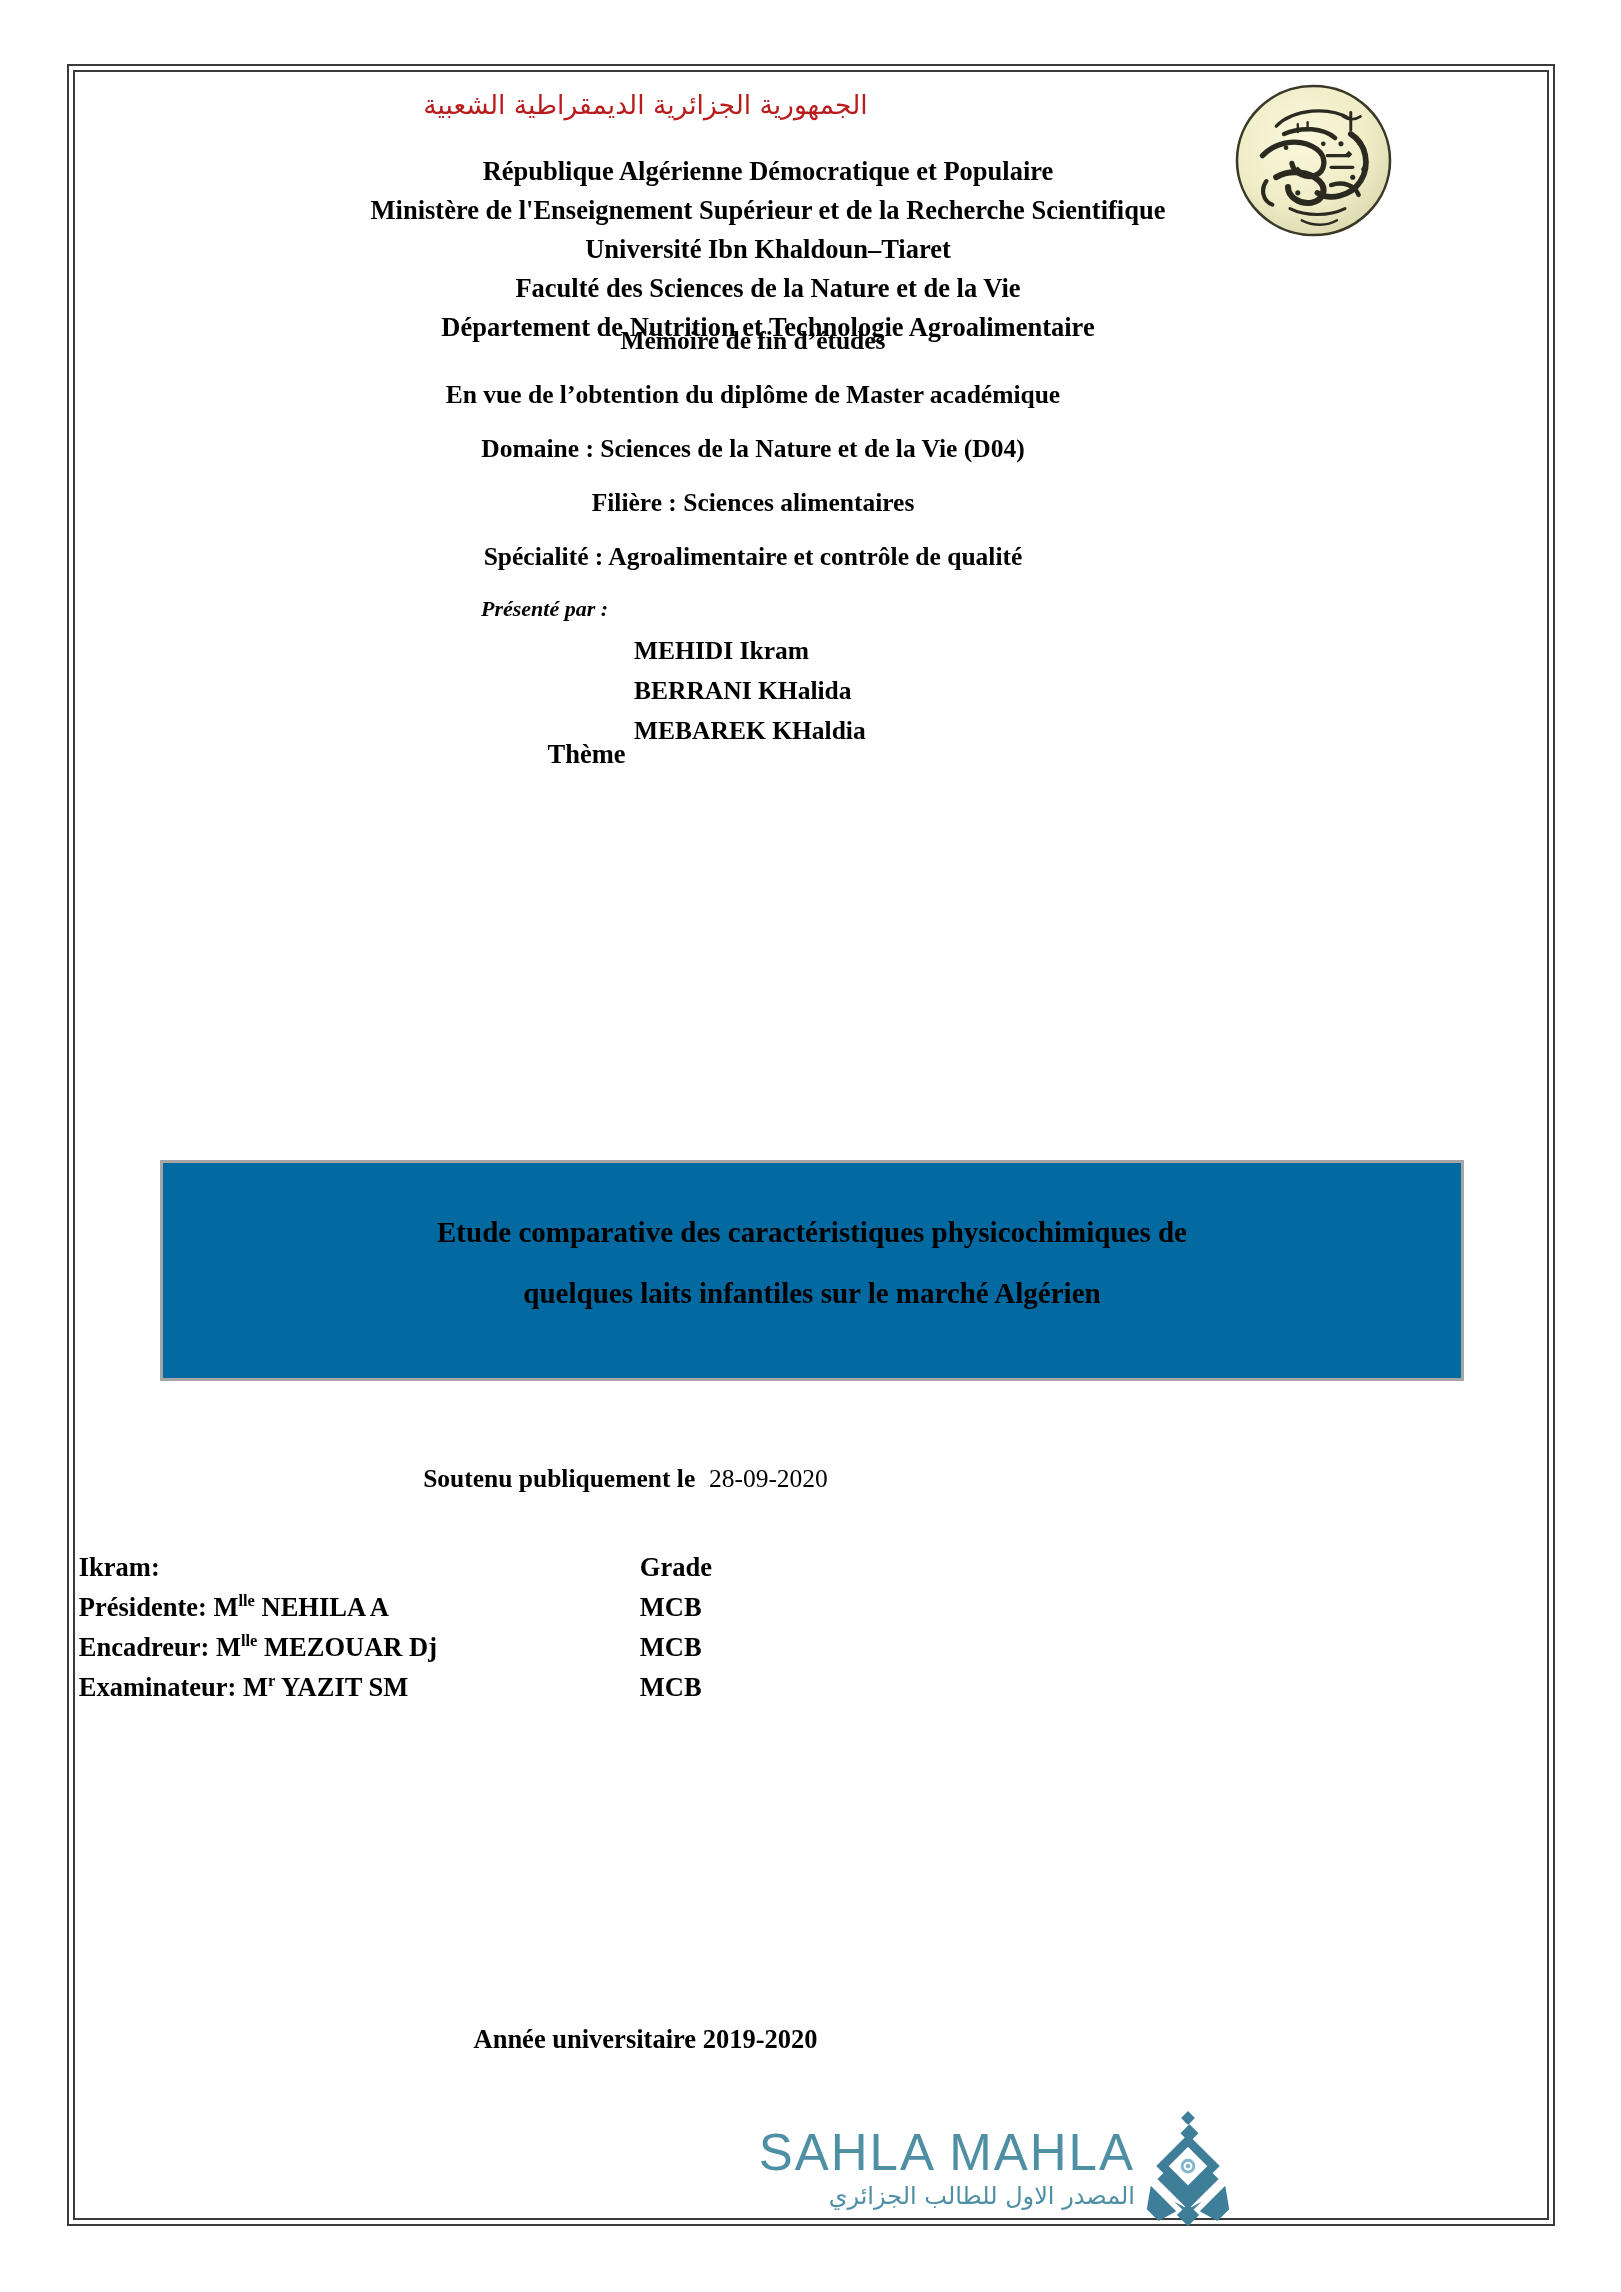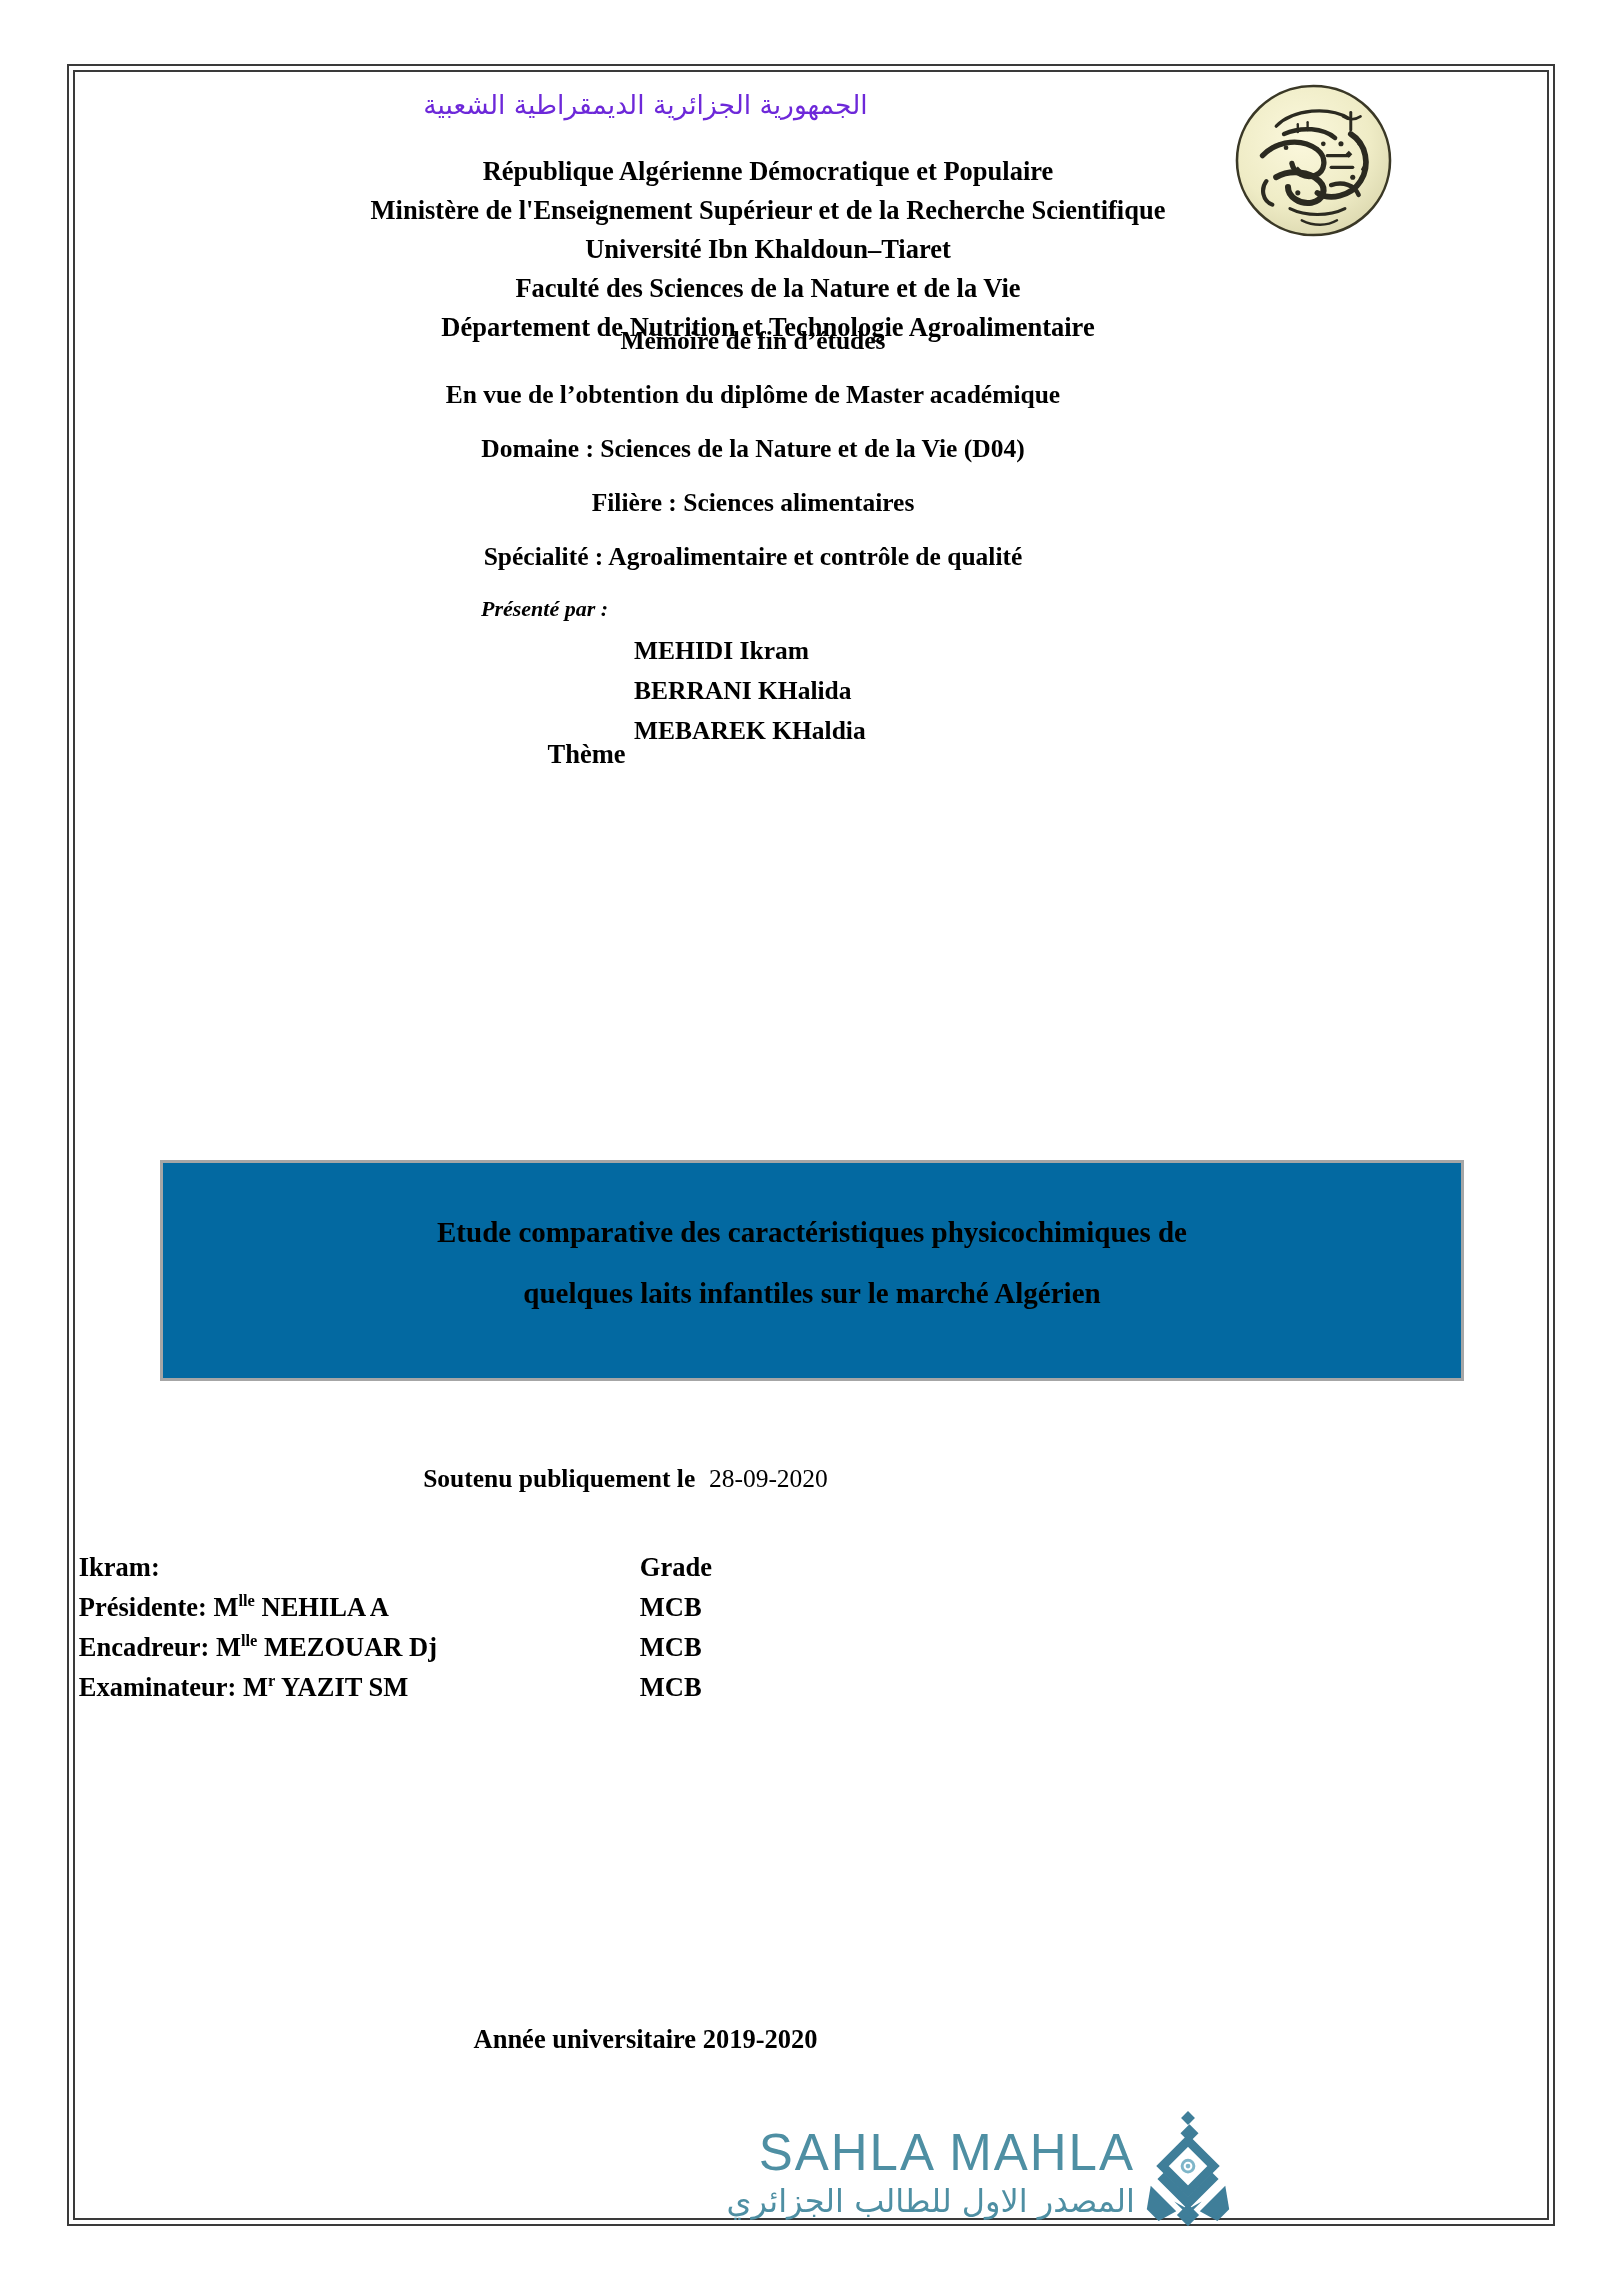--- a/index.html
+++ b/index.html
@@ -50,21 +50,21 @@
   .arabic-head {
     position: absolute;
     left: 0;
     top: 24.5px;
     width: 1157px;
     text-align: center;
     font-family: "DejaVu Sans", sans-serif;
     font-size: 26.5px;
     direction: rtl;
     letter-spacing: 0px;
-    color: #6d28d9;
+    color: #b91c1c;
   }
 
   
   .seal {
     position: absolute;
     left: 1166px;
     top: 18.6px;
     width: 161px;
     height: 155px;
   }
@@ -213,21 +213,21 @@
     color: #4e8fa3;
     white-space: nowrap;
   }
   .wm-tagline {
     position: absolute;
     left: 0;
     top: 69px;
     width: 421px;
     text-align: right;
     font-family: "DejaVu Sans", sans-serif;
-    font-size: 32px;
+    font-size: 24px;
     color: #4e8fa3;
     direction: rtl;
     white-space: nowrap;
   }
   .wm-mark {
     position: absolute;
     left: 423px;
     top: -2px;
     width: 102px;
     height: 118px;

